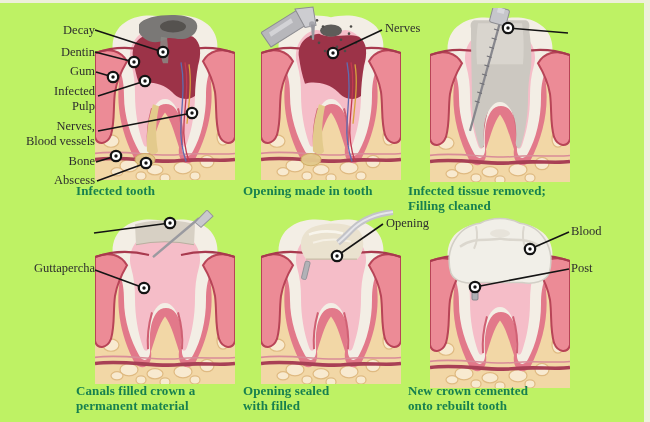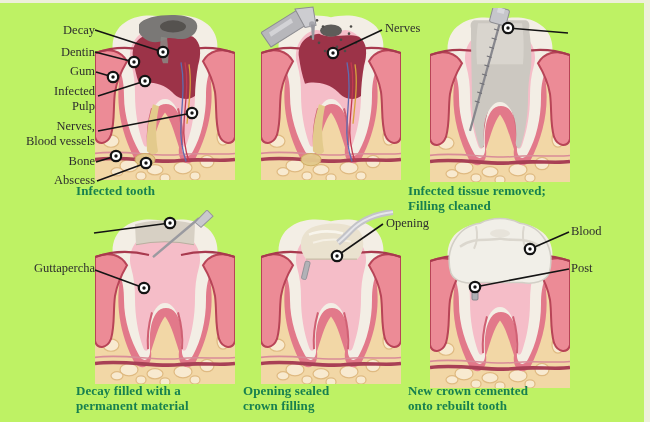--- a/index.html
+++ b/index.html
@@ -259,21 +259,22 @@
 
   <div class="lbl" style="left:385px;top:21px">Nerves</div>
 
   <div class="lbl lbl-l" style="top:261px">Guttapercha</div>
 
   <div class="lbl" style="left:386px;top:216px">Opening</div>
   <div class="lbl" style="left:571px;top:224px">Blood</div>
   <div class="lbl" style="left:571px;top:261px">Post</div>
 
   <div class="cap" style="left:76px;top:183px;width:180px">Infected tooth</div>
+  <div class="cap" style="left:243px;top:183px;width:180px">Opening made in tooth</div>
   <div class="cap" style="left:408px;top:183px;width:188px">Infected tissue removed;
 Filling cleaned</div>
-  <div class="cap" style="left:76px;top:383px;width:180px">Decay filled with a
+  <div class="cap" style="left:76px;top:383px;width:180px">Canals filled crown a
 permanent material</div>
   <div class="cap" style="left:243px;top:383px;width:180px">Opening sealed
-crown filling</div>
+with filled</div>
   <div class="cap" style="left:408px;top:383px;width:188px">New crown cemented
 onto rebuilt tooth</div>
 </div>
 
 </body></html>

